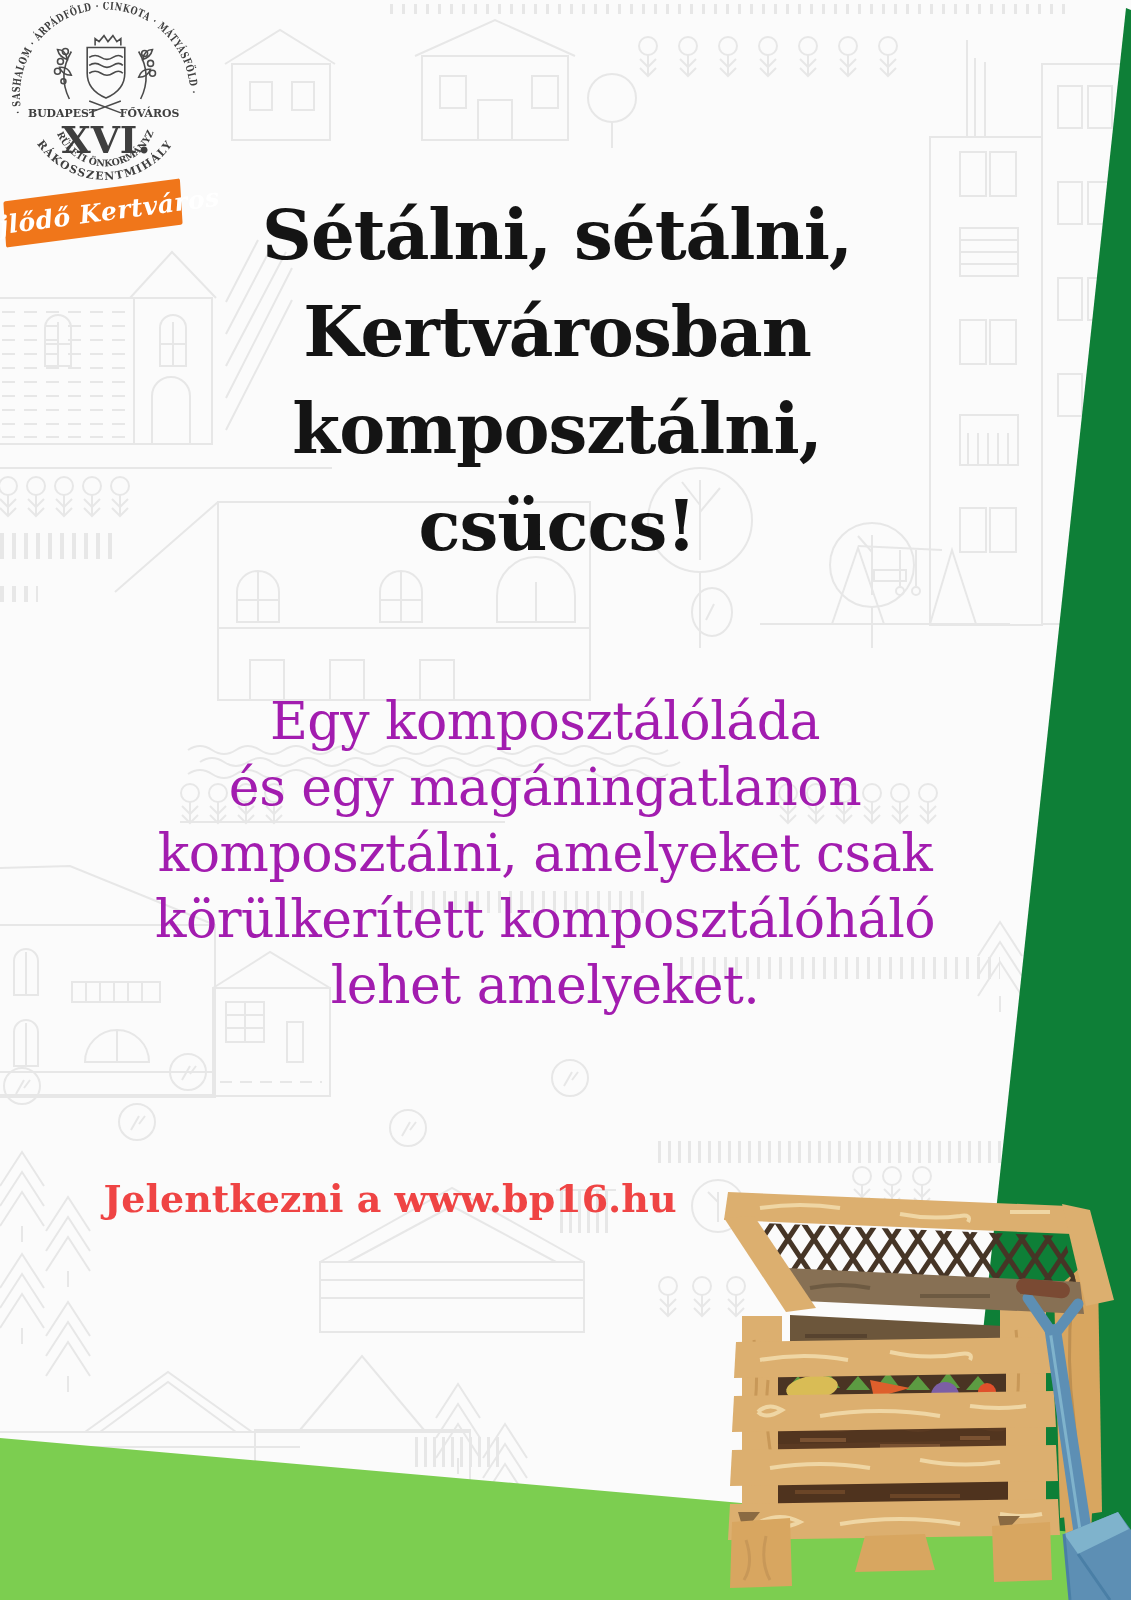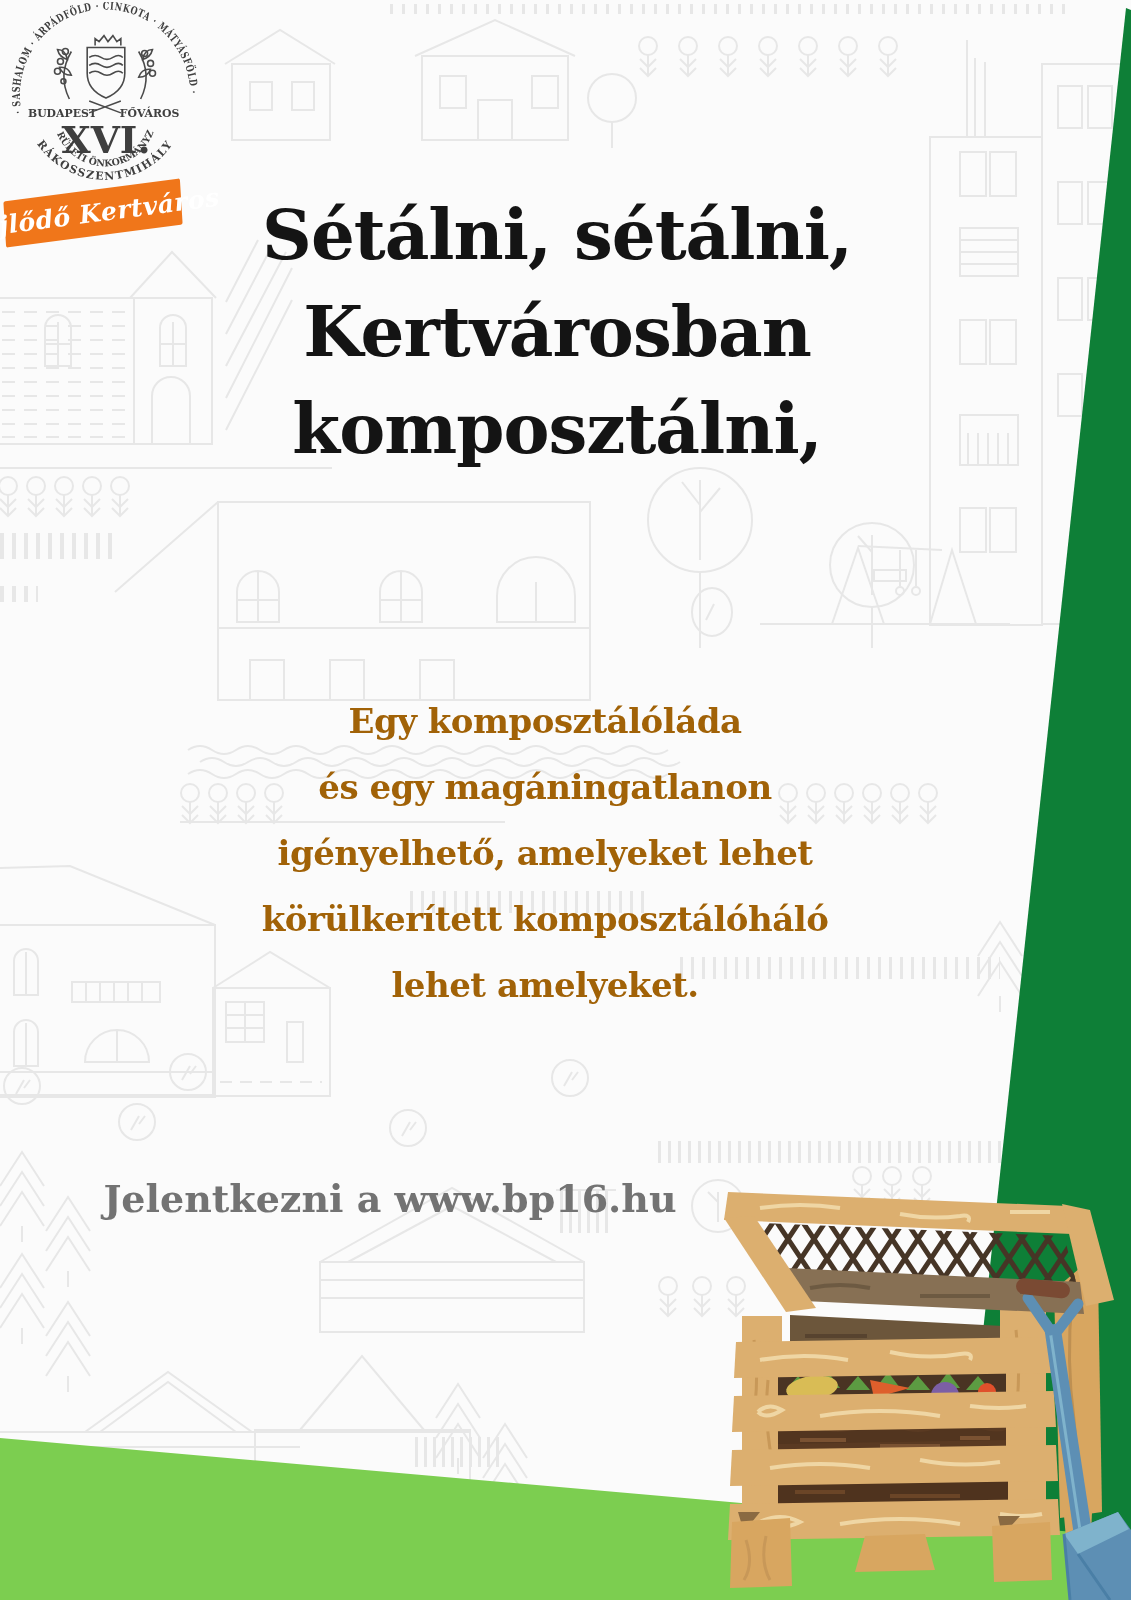--- a/index.html
+++ b/index.html
@@ -28,25 +28,25 @@
   .ribbon span{
     color:#ffffff;font-style:italic;font-weight:bold;font-size:25px;letter-spacing:.5px;
     transform:skewX(4deg);white-space:nowrap;
   }
   .title{
     position:absolute;left:0;top:186px;width:1114px;text-align:center;
     font-weight:bold;font-size:69px;line-height:97px;letter-spacing:-1px;color:#141414;
   }
   .bodytext{
     position:absolute;left:0;top:688px;width:1090px;text-align:center;
-    font-weight:700;font-size:34px;line-height:66px;letter-spacing:-.5px;color:#a16207;
+    font-weight:400;font-size:52px;line-height:66px;letter-spacing:-.5px;color:#a21caf;
   }
   .contact{
     position:absolute;left:60px;top:1176px;width:660px;text-align:center;
-    font-weight:600;font-size:38px;line-height:46px;color:#737373;
+    font-weight:600;font-size:38px;line-height:46px;color:#ef4444;
   }
   .line{white-space:nowrap;}
 </style>
 </head>
 <body>
 
 <div class="poster">
 
   <svg class="bg" viewBox="0 0 1131 1600" aria-hidden="true">
     <defs>
@@ -346,26 +346,27 @@
   </svg>
 
   <div class="ribbon">
     <span>Fejlődő Kertváros</span>
   </div>
 
   <div class="title">
     <div class="line">Sétálni, sétálni,</div>
     <div class="line">Kertvárosban</div>
     <div class="line">komposztálni,</div>
+    <div class="line">csüccs!</div>
   </div>
 
   <div class="bodytext">
     <div class="line">Egy komposztálóláda</div>
     <div class="line">és egy magáningatlanon</div>
-    <div class="line">igényelhető, amelyeket lehet</div>
+    <div class="line">komposztálni, amelyeket csak</div>
     <div class="line">körülkerített komposztálóháló</div>
     <div class="line">lehet amelyeket.</div>
   </div>
 
   <div class="contact">
     <div class="line">Jelentkezni a www.bp16.hu</div>
   </div>
 
 </div>
 

